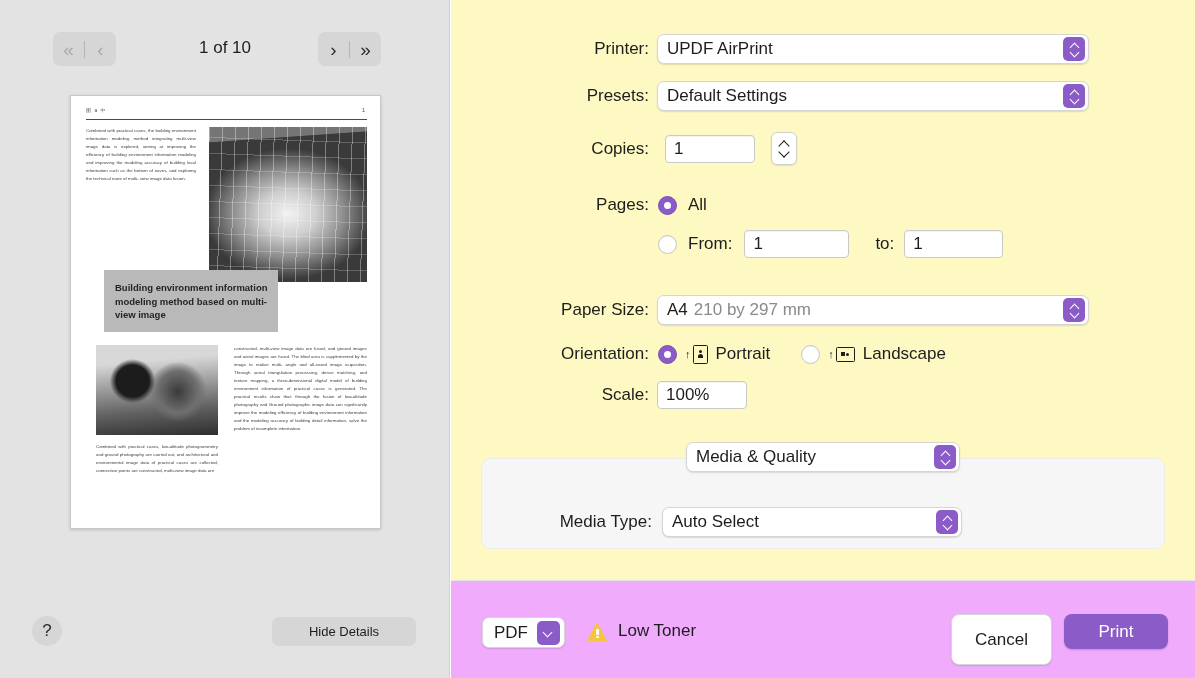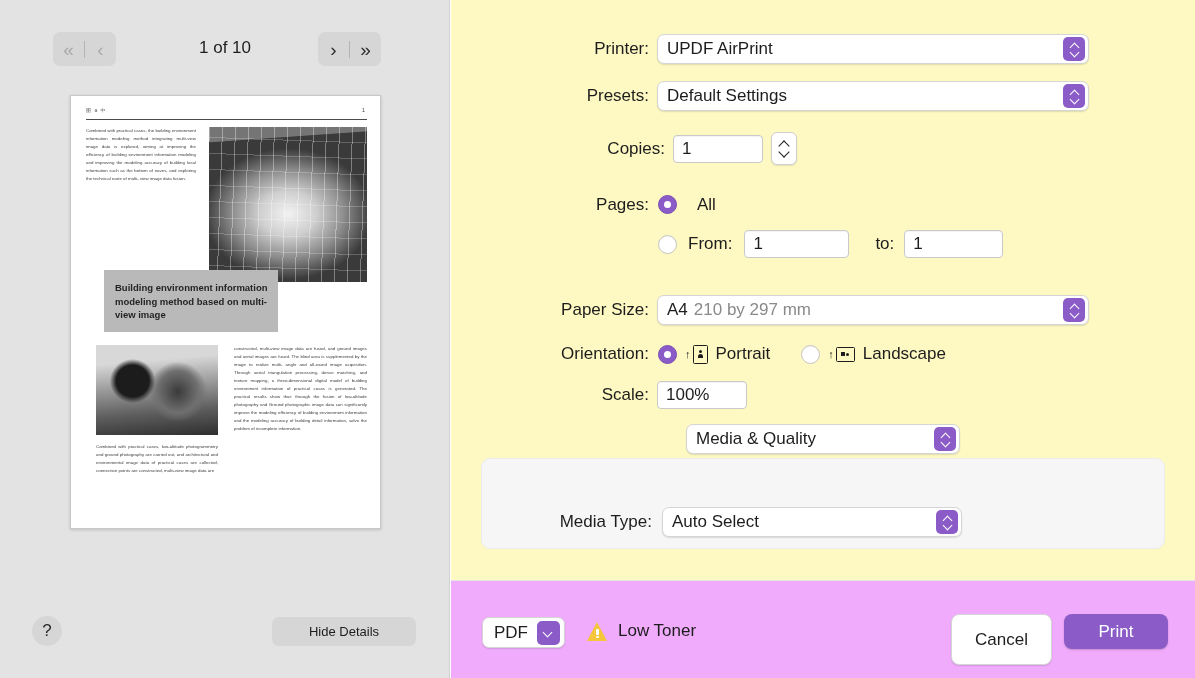--- a/index.html
+++ b/index.html
@@ -403,21 +403,21 @@
     position: absolute;
     left: 481px; top: 458px;
     width: 684px; height: 91px;
     background: #f6f6f6;
     border: 1px solid #ececec;
     border-radius: 9px;
     box-sizing: border-box;
   }
   #media-popup {
     position: absolute;
-    left: 686px; top: 424px;
+    left: 686px; top: 442px;
     width: 274px;
   }
 
   
   #divider {
     position: absolute;
     left: 451px; top: 580px;
     width: 744px; height: 1px;
     background: #e4e4e4;
   }
@@ -588,32 +588,32 @@
       <div class="field-label" style="width:198px;">Presets:</div>
       <div class="popup" style="width:432px; margin-left:8px;">
         <span class="popup-text">Default Settings</span>
         <span class="stepper-glyph">
           <span class="chev up"></span>
             <span class="chev down"></span>
         </span>
       </div>
     </div>
 
-    <div class="row" style="left:16px; top:132px;">
+    <div class="row" style="left:0; top:132px;gap:8px;">
       <div class="field-label" style="width:198px;">Copies:</div>
       <div class="textfield" style="width:90px; margin-left:8px;">1</div>
       <div id="copies-stepper" style="margin-left:8px;">
         <span class="chev-dark up"></span>
         <span class="chev-dark down"></span>
       </div>
     </div>
 
     <div class="row" style="left:0; top:195px;">
       <div class="field-label" style="width:198px;">Pages:</div>
-      <div style="display:flex; gap:20px; margin-left:9px;">
+      <div style="display:flex; align-items:center; gap:11px; margin-left:9px;">
         <span class="radio on"></span>
         <span class="radio-label">All</span>
       </div>
     </div>
 
     <div class="row" style="left:207px; top:230px;">
       <span class="radio off"></span>
       <span class="radio-label" style="margin-left:11px;">From:</span>
       <div class="textfield" style="width:105px; margin-left:12px;">1</div>
       <span class="radio-label" style="margin-left:26px;">to:</span>

